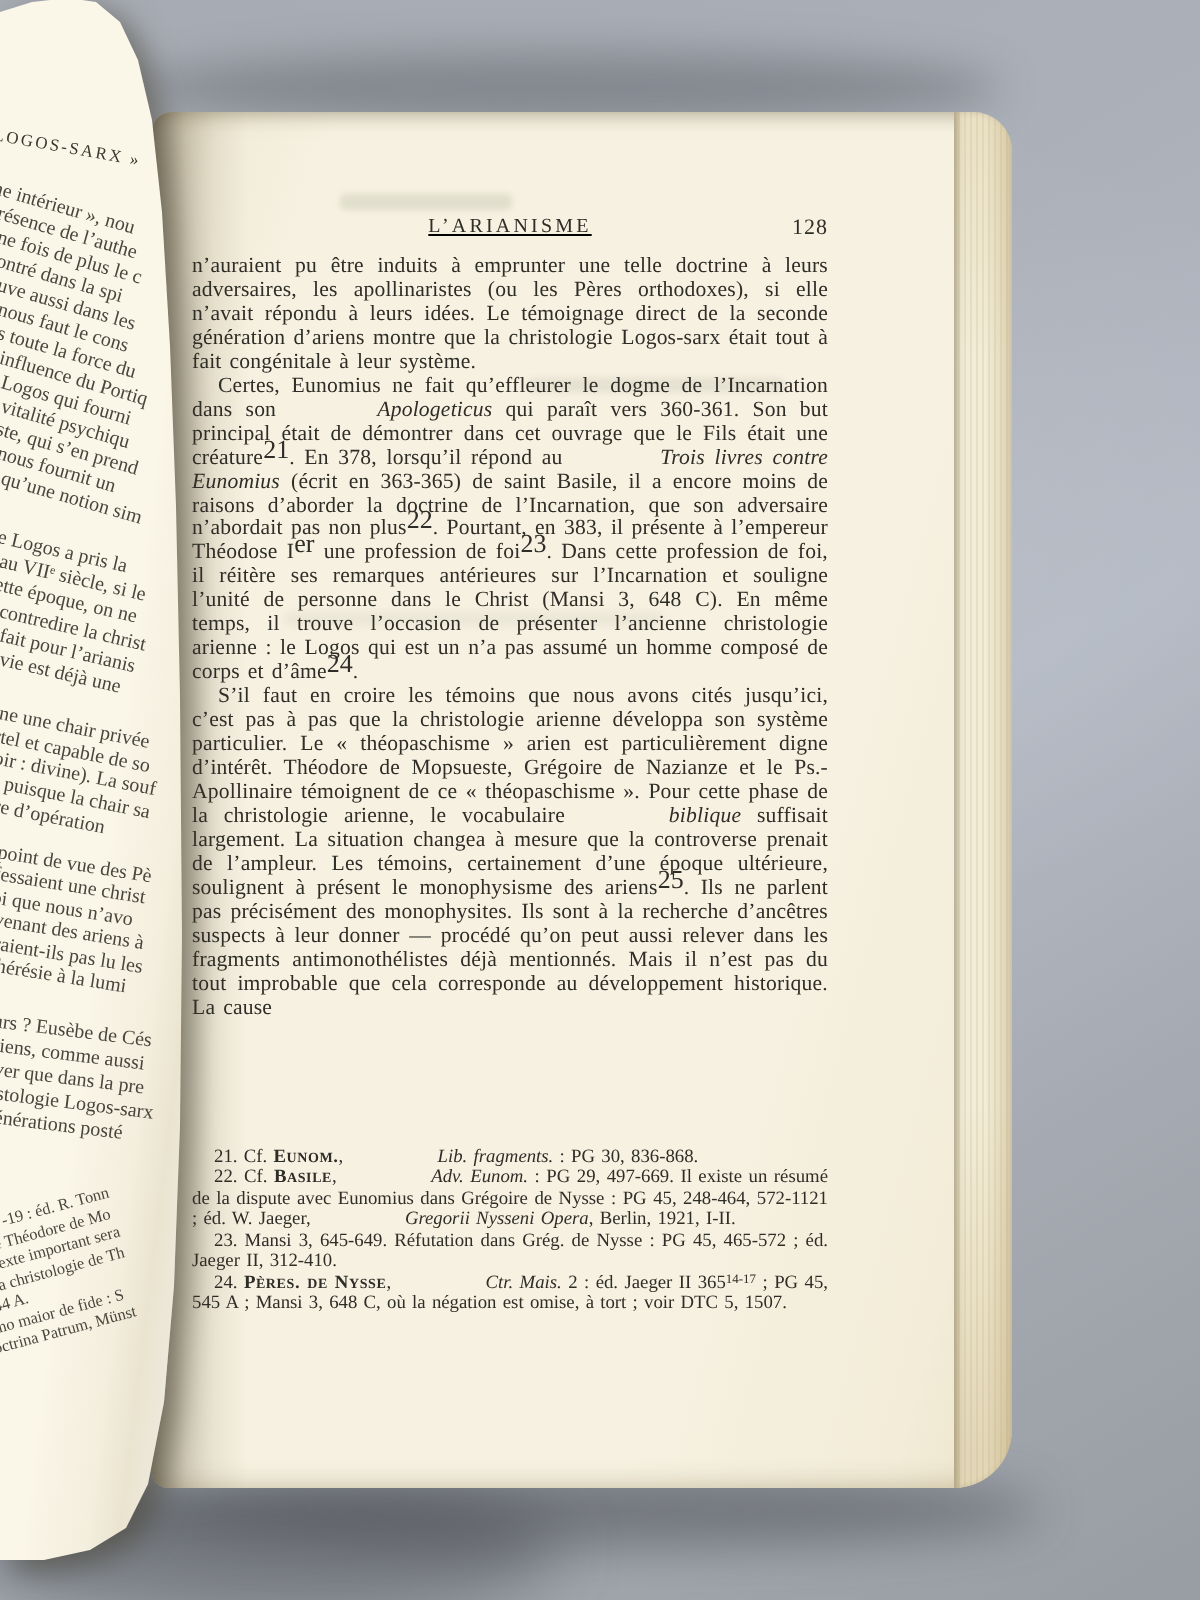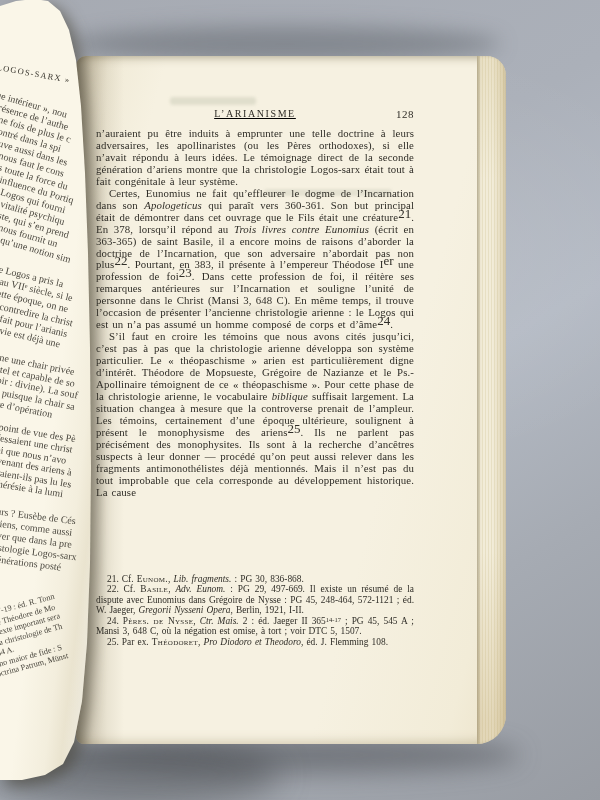--- a/index.html
+++ b/index.html
@@ -61,22 +61,22 @@
   }
   .text-block p.indent{text-indent:13px;}
   .text-block sup{font-size:13px;line-height:0;vertical-align:3px;letter-spacing:0;}
 
   .footnote-block{position:absolute;left:20px;top:518px;width:318px;color:var(--ink);}
   .footnote-block p{
     margin:0;font-size:9.4px;line-height:10.45px;text-align:justify;
     text-indent:11px;word-spacing:0.8px;hyphens:none;
   }
   .footnote-block sup{font-size:6.5px;line-height:0;vertical-align:2.5px;}
-  .sc{font-variant:small-caps;letter-spacing:0.3px;}
-  i{font-style:italic;}
+  .sc{font-variant:small-caps;letter-spacing:0.3px;font-weight:bold;}
+  i{font-style:italic;margin-left:44px;}
 
   
   .left-page-wrap{position:absolute;left:0;top:-2px;width:96px;height:784px;
     filter:drop-shadow(7px 5px 7px rgba(60,55,42,0.50));}
   .left-page{
     position:absolute;inset:0;
     background:
       linear-gradient(97deg,rgba(0,0,0,0) 80%,rgba(255,255,252,0.55) 89%,rgba(120,110,90,0.28) 98%),
       linear-gradient(97deg,#faf6e8 55%,#f3eedd 72%,#e6dfc9 84%,#d2cab2 93%,#bbb29a 100%);
     clip-path:polygon(
@@ -117,22 +117,22 @@
 
     <div class="text-block">
       <p>n’auraient pu être induits à emprunter une telle doctrine à leurs adversaires, les apollinaristes (ou les Pères orthodoxes), si elle n’avait répondu à leurs idées. Le témoignage direct de la seconde génération d’ariens montre que la christologie Logos-sarx était tout à fait congénitale à leur système.</p>
       <p class="indent">Certes, Eunomius ne fait qu’effleurer le dogme de l’Incarnation dans son <i>Apologeticus</i> qui paraît vers 360-361. Son but principal était de démontrer dans cet ouvrage que le Fils était une créature<sup>21</sup>. En 378, lorsqu’il répond au <i>Trois livres contre Eunomius</i> (écrit en 363-365) de saint Basile, il a encore moins de raisons d’aborder la doctrine de l’Incarnation, que son adversaire n’abordait pas non plus<sup>22</sup>. Pourtant, en 383, il présente à l’empereur Théodose I<sup>er</sup> une profession de foi<sup>23</sup>. Dans cette profession de foi, il réitère ses remarques antérieures sur l’Incarnation et souligne l’unité de personne dans le Christ (Mansi 3, 648 C). En même temps, il trouve l’occasion de présenter l’ancienne christologie arienne : le Logos qui est un n’a pas assumé un homme composé de corps et d’âme<sup>24</sup>.</p>
       <p class="indent">S’il faut en croire les témoins que nous avons cités jusqu’ici, c’est pas à pas que la christologie arienne développa son système particulier. Le « théopaschisme » arien est particulièrement digne d’intérêt. Théodore de Mopsueste, Grégoire de Nazianze et le Ps.-Apollinaire témoignent de ce « théopaschisme ». Pour cette phase de la christologie arienne, le vocabulaire <i>biblique</i> suffisait largement. La situation changea à mesure que la controverse prenait de l’ampleur. Les témoins, certainement d’une époque ultérieure, soulignent à présent le monophysisme des ariens<sup>25</sup>. Ils ne parlent pas précisément des monophysites. Ils sont à la recherche d’ancêtres suspects à leur donner — procédé qu’on peut aussi relever dans les fragments antimonothélistes déjà mentionnés. Mais il n’est pas du tout improbable que cela corresponde au développement historique. La cause</p>
     </div>
 
     <div class="footnote-block">
       <p>21. Cf. <span class="sc">Eunom.</span>, <i>Lib. fragments.</i> : PG 30, 836-868.</p>
       <p>22. Cf. <span class="sc">Basile</span>, <i>Adv. Eunom.</i> : PG 29, 497-669. Il existe un résumé de la dispute avec Eunomius dans Grégoire de Nysse : PG 45, 248-464, 572-1121 ; éd. W. Jaeger, <i>Gregorii Nysseni Opera</i>, Berlin, 1921, I-II.</p>
+      <p>23. Mansi 3, 645-649. Réfutation dans Grég. de Nysse : PG 45, 465-572 ; éd. Jaeger II, 312-410.</p>
       <p>24. <span class="sc">Pères. de Nysse</span>, <i>Ctr. Mais.</i> 2 : éd. Jaeger II 365<sup>14-17</sup> ; PG 45, 545 A ; Mansi 3, 648 C, où la négation est omise, à tort ; voir DTC 5, 1507.</p>
-      <p>25. Par ex. <span class="sc">Théodoret</span>, <i>Pro Diodoro et Theodoro</i>, éd. J. Flemming 108.</p>
     </div>
   </div>
 
   <div class="left-page-wrap">
     <div class="left-page">
       <div class="lp-head">LOGOS-SARX »</div>
       <div id="lp-frags">
           <div class="lp-frag" style="top: 90px; left: -6px; font-size: 10px; transform: rotate(16deg);">me intérieur », nou</div>
           <div class="lp-frag" style="top: 102px; left: -6px; font-size: 10px; transform: rotate(16deg);">présence de l’authe</div>
           <div class="lp-frag" style="top: 114px; left: -6px; font-size: 10px; transform: rotate(16deg);">une fois de plus le c</div>

